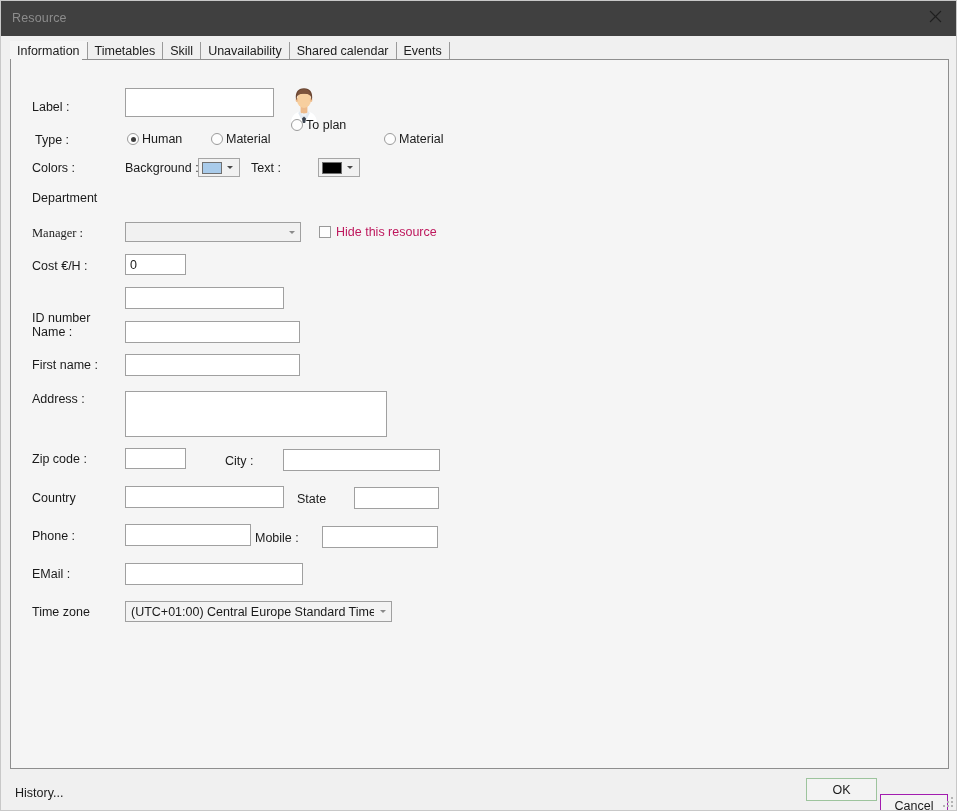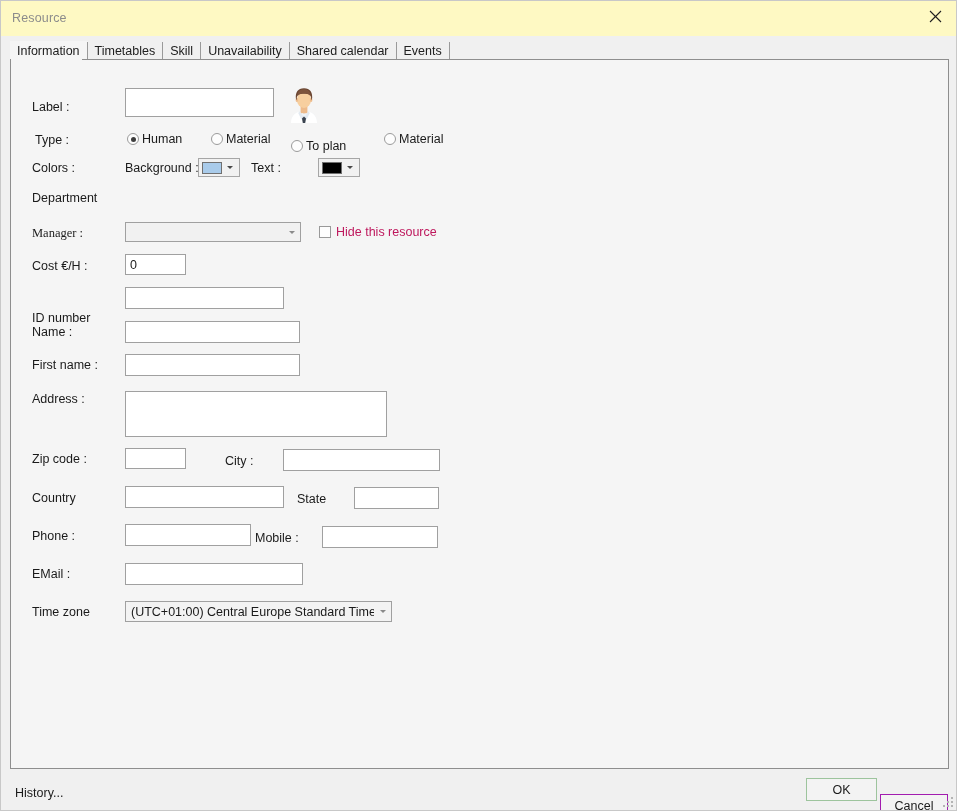--- a/index.html
+++ b/index.html
@@ -21,21 +21,21 @@
     border: 1px solid #c8c8c8;
     box-sizing: border-box;
     overflow: hidden;
   }
 
   
   #titlebar {
     position: absolute;
     left: 0; top: 0;
     width: 957px; height: 35px;
-    background: #fef9c3;
+    background: #404040;
     box-sizing: border-box;
   }
   #title-text {
     position: absolute;
     left: 11px; top: 10px;
     font-size: 12.5px;
     color: #8c8c8c;
     letter-spacing: .15px;
   }
   #close-btn {
@@ -344,21 +344,21 @@
 
   <div class="lbl" style="left:34px; top:132px;">Type :</div>
   <div class="radio on" style="left:126px; top:131px;text-align:center;">
     <span class="dot"></span>
     <span class="rtext">Human</span>
   </div>
   <div class="radio" style="left:210px; top:131px;">
     <span class="dot"></span>
     <span class="rtext">Material</span>
   </div>
-  <div class="radio" style="left:290px; top:138px;justify-content:center;">
+  <div class="radio" style="left:290px; top:117px;justify-content:center;">
     <span class="dot"></span>
     <span class="rtext">To plan</span>
   </div>
   <div class="radio" style="left:383px; top:131px;">
     <span class="dot"></span>
     <span class="rtext">Material</span>
   </div>
 
   <div class="lbl" style="left:31px; top:160px;">Colors :</div>
   <div class="lbl" style="left:124px; top:160px;">Background :</div>

